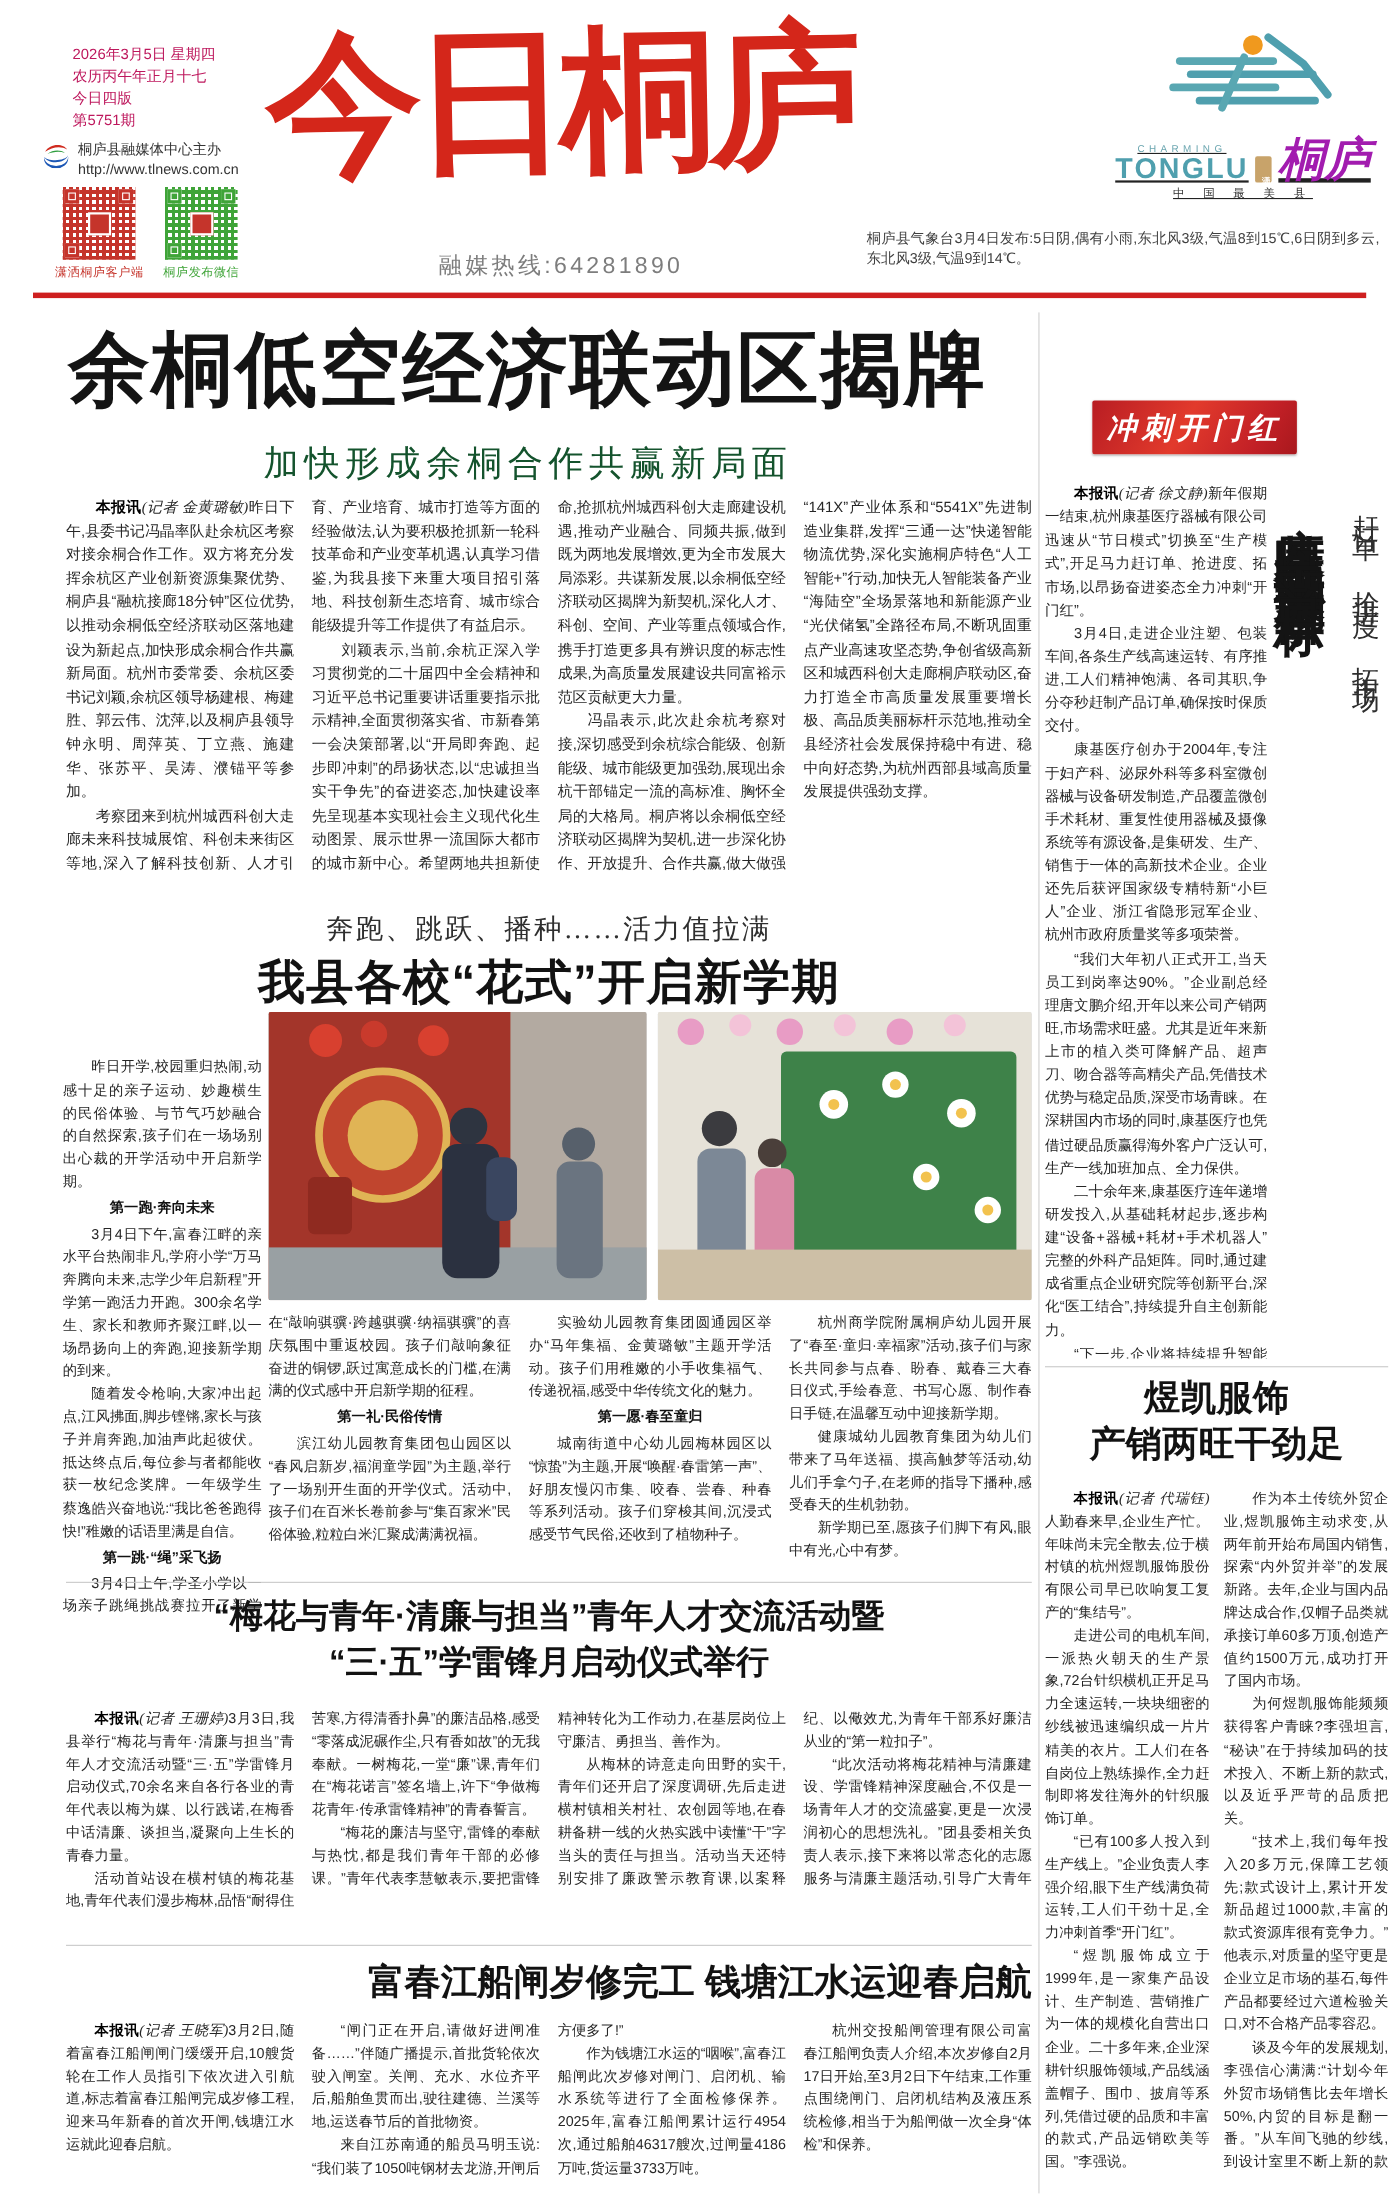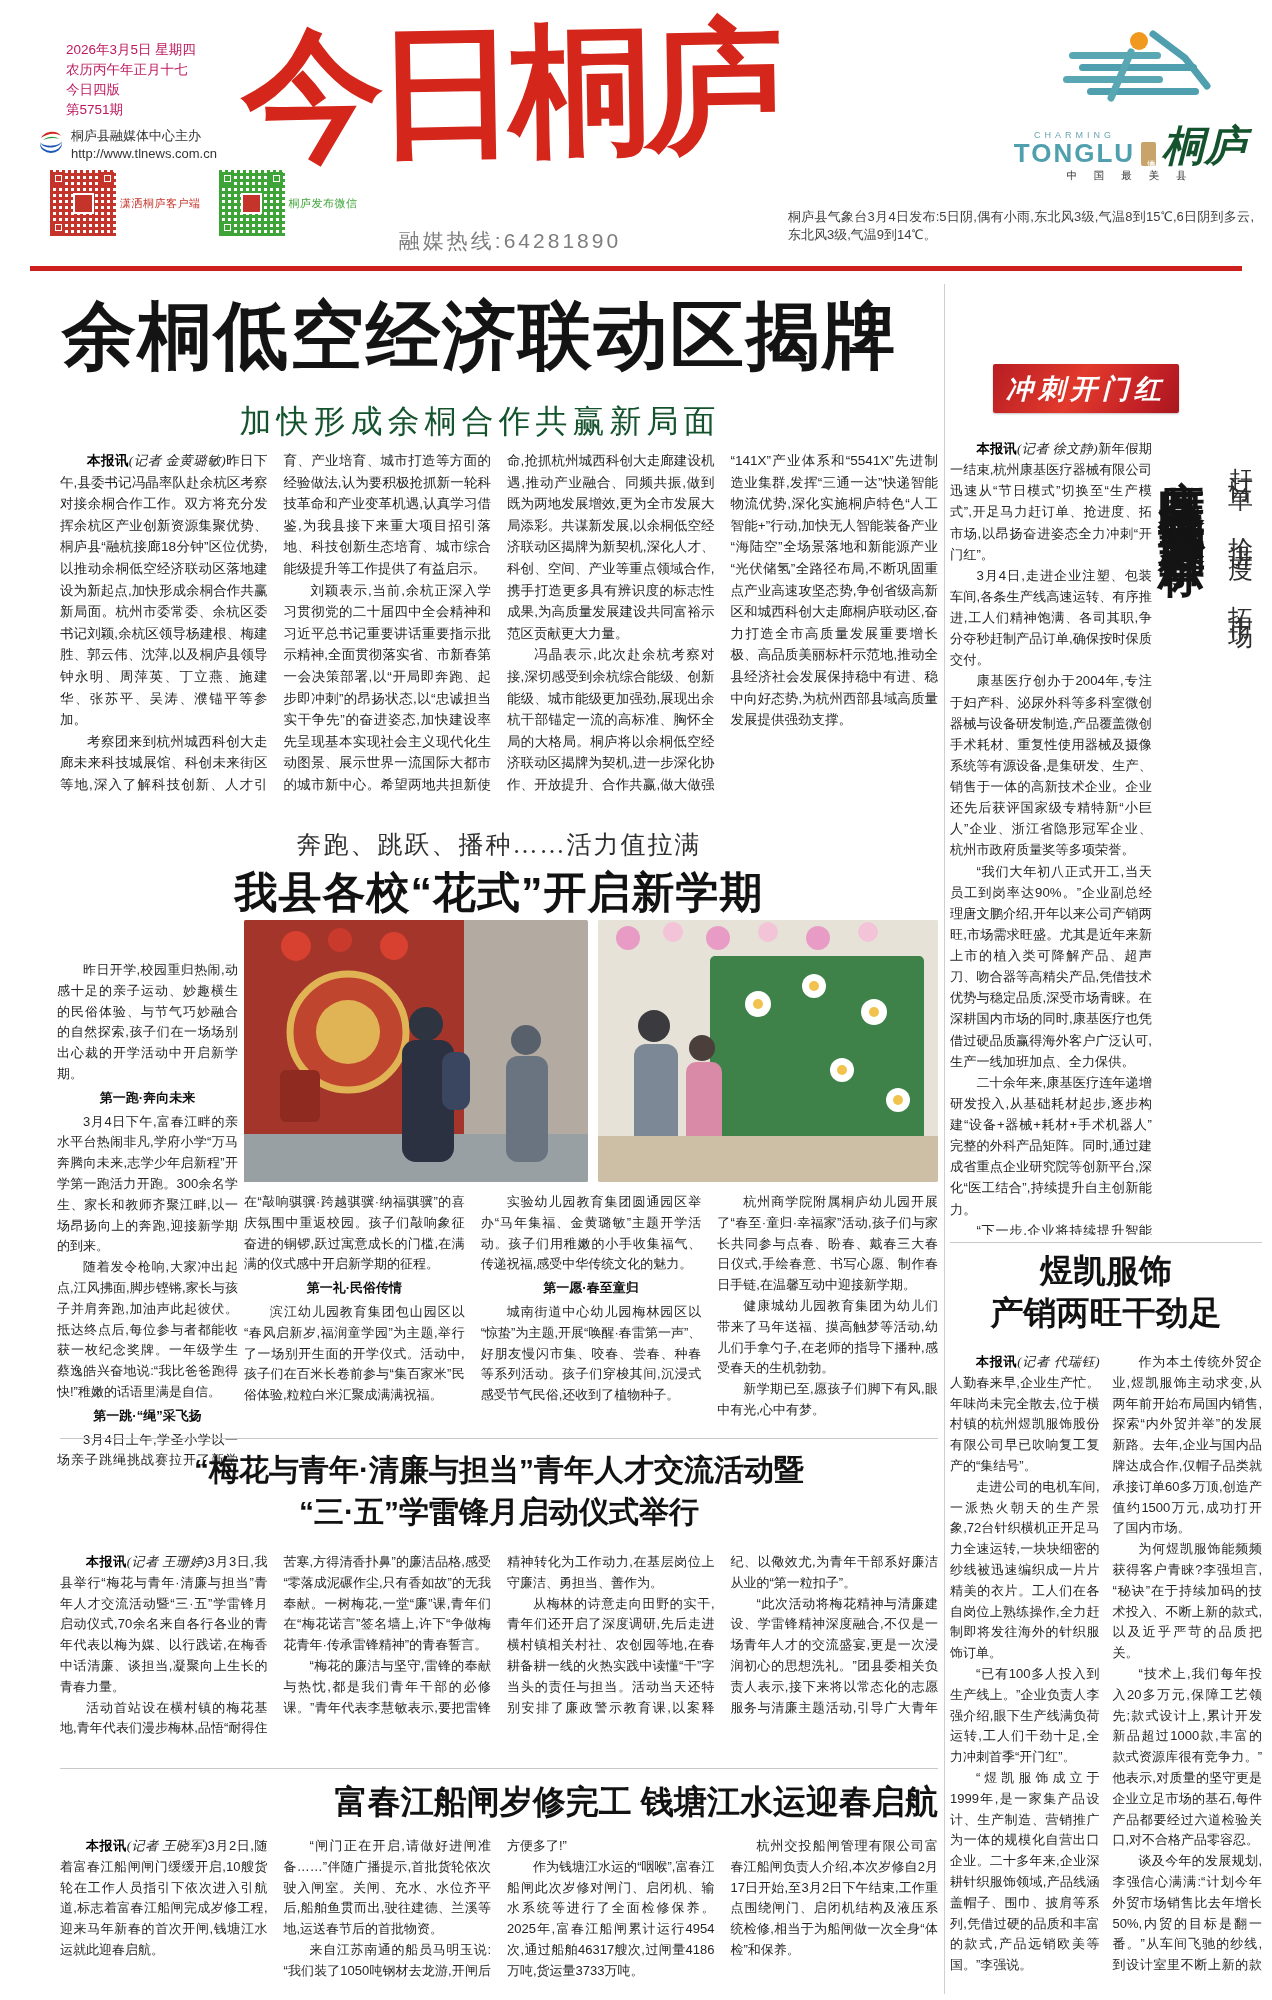--- a/index.html
+++ b/index.html
@@ -6,46 +6,46 @@
   .page{position:relative;width:1272px;height:2000px;background:#fff;overflow:hidden;
         font-family:"Liberation Sans",sans-serif;color:#222;}
   .abs{position:absolute;}
 
   
   .dateblock{left:66px;top:40px;width:200px;font-size:13.5px;line-height:20px;color:#be185d;}
   .dateblock p{margin:0;text-indent:0;}
   .orgrow{left:38px;top:127px;display:flex;align-items:flex-start;gap:7px;}
   .orgtext{font-size:13px;line-height:18px;color:#333;}
   .qrrow{left:50px;top:170px;display:flex;gap:18px;}
-  .qrbox{display:flex;flex-direction:row;align-items:center;gap:4px;}
+  .qrbox{display:flex;flex-direction:column;align-items:center;gap:4px;}
   .qr{position:relative;width:66px;height:66px;color:#c5342b;
       background-image:repeating-linear-gradient(0deg,currentColor 0 3px,rgba(255,255,255,0) 3px 6px),
                        repeating-linear-gradient(90deg,currentColor 0 3px,#fff 3px 6px);}
   .qr.green{color:#3fa438;}
   .fp{position:absolute;width:13px;height:13px;border:3px solid currentColor;background:#fff;box-sizing:border-box;}
   .fp::before{content:"";position:absolute;inset:1px;background:currentColor;}
   .fp.tl{left:2px;top:2px;}.fp.tr{right:2px;top:2px;}.fp.bl{left:2px;bottom:2px;}
   .qrseal{position:absolute;inset:0;margin:auto;width:17px;height:17px;background:#c5342b;border:2px solid #fff;}
   .qr-label{font-size:11px;letter-spacing:.5px;color:#c5342b;}
   .qr-label.green{color:#3fa438;}
 
   .masthead{left:205px;top:12px;width:610px;height:170px;text-align:center;
             font-family:"Liberation Serif",serif;font-weight:bold;color:#d4261a;
             font-size:142px;line-height:160px;letter-spacing:-8px;transform:rotate(-1deg);}
   .hotline{left:205px;top:227px;width:610px;text-align:center;font-size:21px;color:#7d7d7d;letter-spacing:3px;}
 
-  .brand{left:1005px;top:28px;width:250px;display:flex;flex-direction:column;align-items:center;}
+  .brand{left:1005px;top:28px;width:250px;display:flex;flex-direction:column;align-items:center;text-decoration:underline;}
   .brand-textrow{display:flex;align-items:flex-end;gap:6px;margin-top:2px;}
   .brand-en-col{display:flex;flex-direction:column;align-items:center;}
   .brand-charming{font-size:9px;letter-spacing:4px;color:#6ba6b0;}
   .brand-tonglu{font-size:26px;font-weight:bold;color:#4f9fae;letter-spacing:2px;line-height:26px;}
   .brand-seal{width:15px;height:24px;background:#c8a36a;color:#fff;font-size:8px;line-height:11px;
               writing-mode:vertical-rl;text-align:center;border-radius:2px;}
   .brand-script{font-family:"Liberation Serif",serif;font-style:italic;font-weight:bold;
-                font-size:42px;line-height:40px;color:#14532d;}
+                font-size:42px;line-height:40px;color:#a21caf;}
   .brand-cn{font-size:10.5px;letter-spacing:7px;color:#333;margin-top:3px;}
   .weather{left:788px;top:208px;width:466px;font-size:13px;line-height:17.5px;color:#3f3f3f;text-align:justify;}
 
   .red-rule{left:30px;top:266px;width:1212px;height:5px;background:#ce1f1f;}
   .vline{left:944px;top:284px;width:1px;height:1710px;background:#cfcfcf;}
   .hline{height:1px;background:#c9c9c9;}
 
   
   .body-text{font-size:13.5px;line-height:1.6;text-align:justify;color:#262626;overflow:hidden;}
   .para{margin:0;text-indent:2em;}

